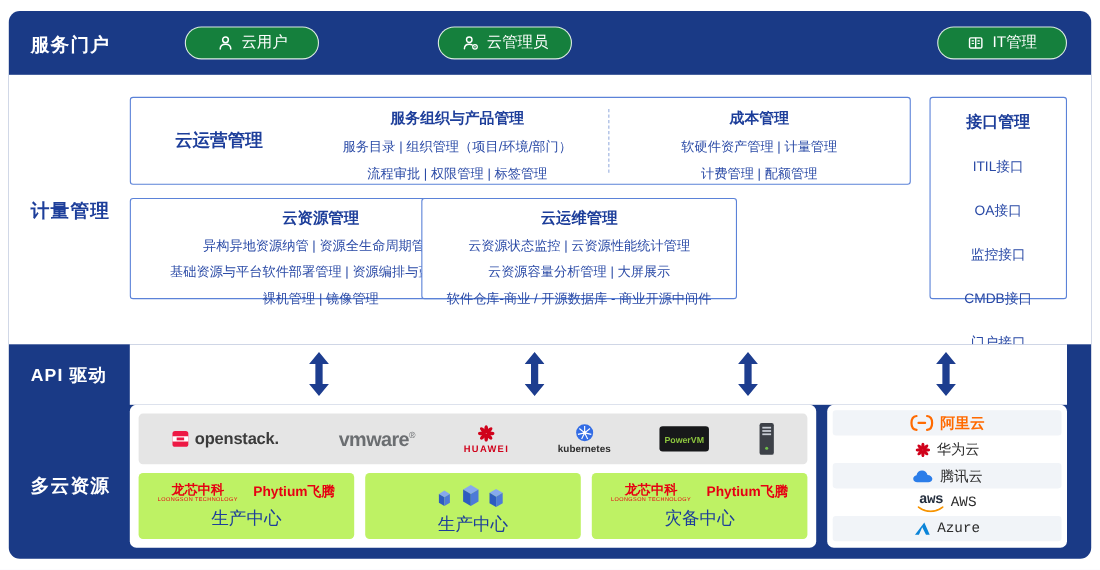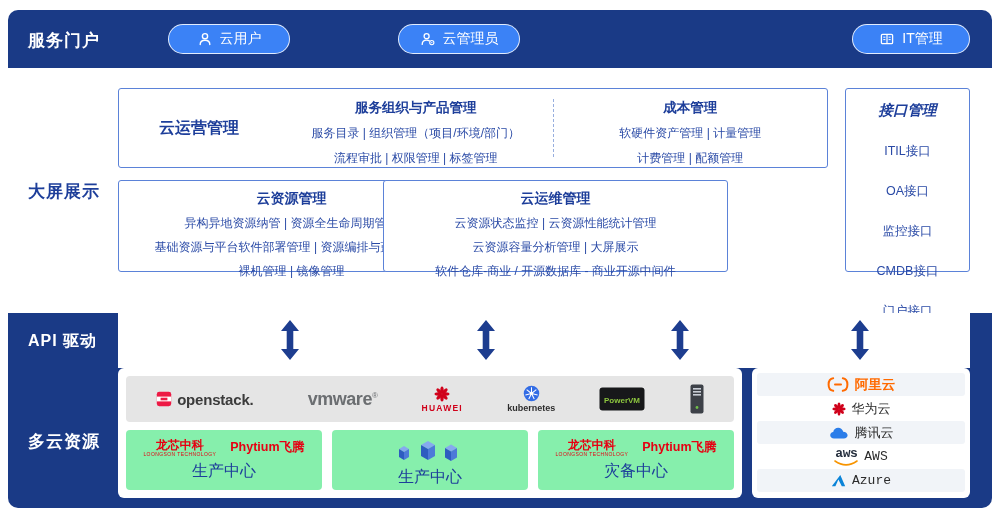--- a/index.html
+++ b/index.html
@@ -11,39 +11,39 @@
 
   
   .side-label{position:absolute;left:20px;font-size:17px;font-weight:bold;letter-spacing:1px;}
   .lab-portal{top:19px;color:#fff;}
   .lab-mgmt{top:170px;color:#1d3e9a;}
   .lab-api{top:321px;color:#fff;font-size:16px;}
   .lab-res{top:420px;color:#fff;}
 
   
   .pill{position:absolute;top:14px;height:30px;display:flex;align-items:center;justify-content:center;
-        gap:7px;background:#3b82f6;border:1px solid rgba(255,255,255,.85);border-radius:16px;
+        gap:7px;background:#15803d;border:1px solid rgba(255,255,255,.85);border-radius:16px;
         color:#fff;font-size:14px;box-sizing:border-box;cursor:pointer;}
 
   
   .mid{position:absolute;left:0;top:58px;width:984px;height:245px;background:#fff;}
   .box{position:absolute;background:#fff;border:1px solid #5b82d8;border-radius:3px;box-sizing:border-box;}
   .op-box{left:110px;top:20px;width:710px;height:80px;display:flex;}
   .op-title{width:160px;display:flex;align-items:center;justify-content:center;
             font-size:16px;font-weight:bold;color:#1d3e9a;}
   .op-col{flex:1;text-align:center;padding-top:10px;}
   .grp-title{font-size:13.5px;font-weight:bold;color:#1d3e9a;}
   .grp-line{font-size:12px;color:#2a4aa6;margin-top:8px;}
   .vdash{border-left:1px dashed #97aede;margin:10px 0;}
   .res-box{left:110px;top:112px;width:347px;height:92px;text-align:center;padding-top:9px;}
-  .ops-box{left:375px;top:112px;width:345px;height:92px;text-align:center;padding-top:9px;}
+  .ops-box{left:375px;top:112px;width:287px;height:92px;text-align:center;padding-top:9px;}
   .box-title{font-size:14px;font-weight:bold;color:#1d3e9a;}
   .box-line{font-size:12px;color:#2a4aa6;margin-top:7px;}
   .if-box{left:837px;top:20px;width:125px;height:184px;text-align:center;padding-top:12px;}
-  .if-title{font-size:14.5px;font-weight:bold;color:#1d3e9a;font-style:italic;}
+  .if-title{font-size:14.5px;font-weight:bold;color:#1d3e9a;}
   .if-item{font-size:12.5px;color:#2a4aa6;margin-top:23px;}
   .platform-title{position:absolute;left:110px;top:218px;width:852px;text-align:center;
                   font-size:19px;font-weight:bold;color:#16357f;letter-spacing:1px;}
 
   
   .api-strip{position:absolute;left:110px;top:303px;width:852px;height:55px;background:#fff;}
   .arrow{position:absolute;top:310px;width:18px;height:40px;}
 
   
   .panel{position:absolute;background:#fff;border-radius:6px;}
@@ -53,21 +53,21 @@
               border-radius:4px;display:flex;align-items:center;justify-content:space-around;
               box-sizing:border-box;padding:0 8px;}
   .v-openstack{display:flex;align-items:center;gap:5px;}
   .os-text{font-size:15px;font-weight:bold;color:#3b3b3b;letter-spacing:-.2px;}
   .v-vmware{font-size:18px;font-weight:bold;color:#6b6e71;letter-spacing:-.5px;margin-left:10px;}
   .v-vmware sup{font-size:8px;font-weight:normal;}
   .v-stack{display:flex;flex-direction:column;align-items:center;line-height:1;gap:2px;}
   .hw-text{font-size:8.5px;font-weight:bold;color:#d0021b;letter-spacing:1.2px;}
   .k8-text{font-size:9px;font-weight:bold;color:#2d2d2d;}
   .dc-row{position:absolute;left:8px;top:62px;width:608px;height:60px;display:flex;gap:10px;}
-  .dc-box{flex:1;background:#86efac;border-radius:4px;display:flex;flex-direction:column;
+  .dc-box{flex:1;background:#bef264;border-radius:4px;display:flex;flex-direction:column;
           align-items:center;justify-content:center;gap:4px;}
   .dc-logos{display:flex;align-items:center;gap:14px;}
   .loongson{text-align:center;line-height:1;}
   .loongson .zh{font-size:12px;font-weight:bold;color:#e60012;}
   .loongson .en{font-size:5px;color:#e60012;letter-spacing:.4px;margin-top:1px;}
   .phytium{font-size:12.5px;font-weight:bold;color:#e60012;}
   .dc-name{font-size:16px;color:#1d3e9a;}
   .cloud-row{height:23px;display:flex;align-items:center;justify-content:center;gap:6px;
              border-radius:3px;margin-bottom:1px;}
   .cloud-row.alt{background:#f1f4f8;}
@@ -106,21 +106,21 @@
     <div class="pill" style="left:844px;width:118px;">
       <svg width="16" height="16" viewBox="0 0 16 16" fill="none">
         <rect x="2.4" y="3.4" width="11.2" height="9.2" rx="1.2" stroke="#fff" stroke-width="1.3"></rect>
         <path d="M8 3.4 V12.6" stroke="#fff" stroke-width="1.2"></path>
         <path d="M4.3 6.2 H6.4 M4.3 8.6 H6.4 M9.6 6.2 H11.7 M9.6 8.6 H11.7" stroke="#fff" stroke-width="1"></path>
       </svg>
       <span>IT管理</span>
     </div>
 
     <div class="mid">
-      <div class="side-label lab-mgmt" style="top:112px;">大屏展示</div>
+      <div class="side-label lab-mgmt" style="top:112px;">计量管理</div>
 
       <div class="box op-box">
         <div class="op-title">云运营管理</div>
         <div class="op-col">
           <div class="grp-title">服务组织与产品管理</div>
           <div class="grp-line">服务目录 | 组织管理（项目/环境/部门）</div>
           <div class="grp-line">流程审批 | 权限管理 | 标签管理</div>
         </div>
         <div class="vdash"></div>
         <div class="op-col">

